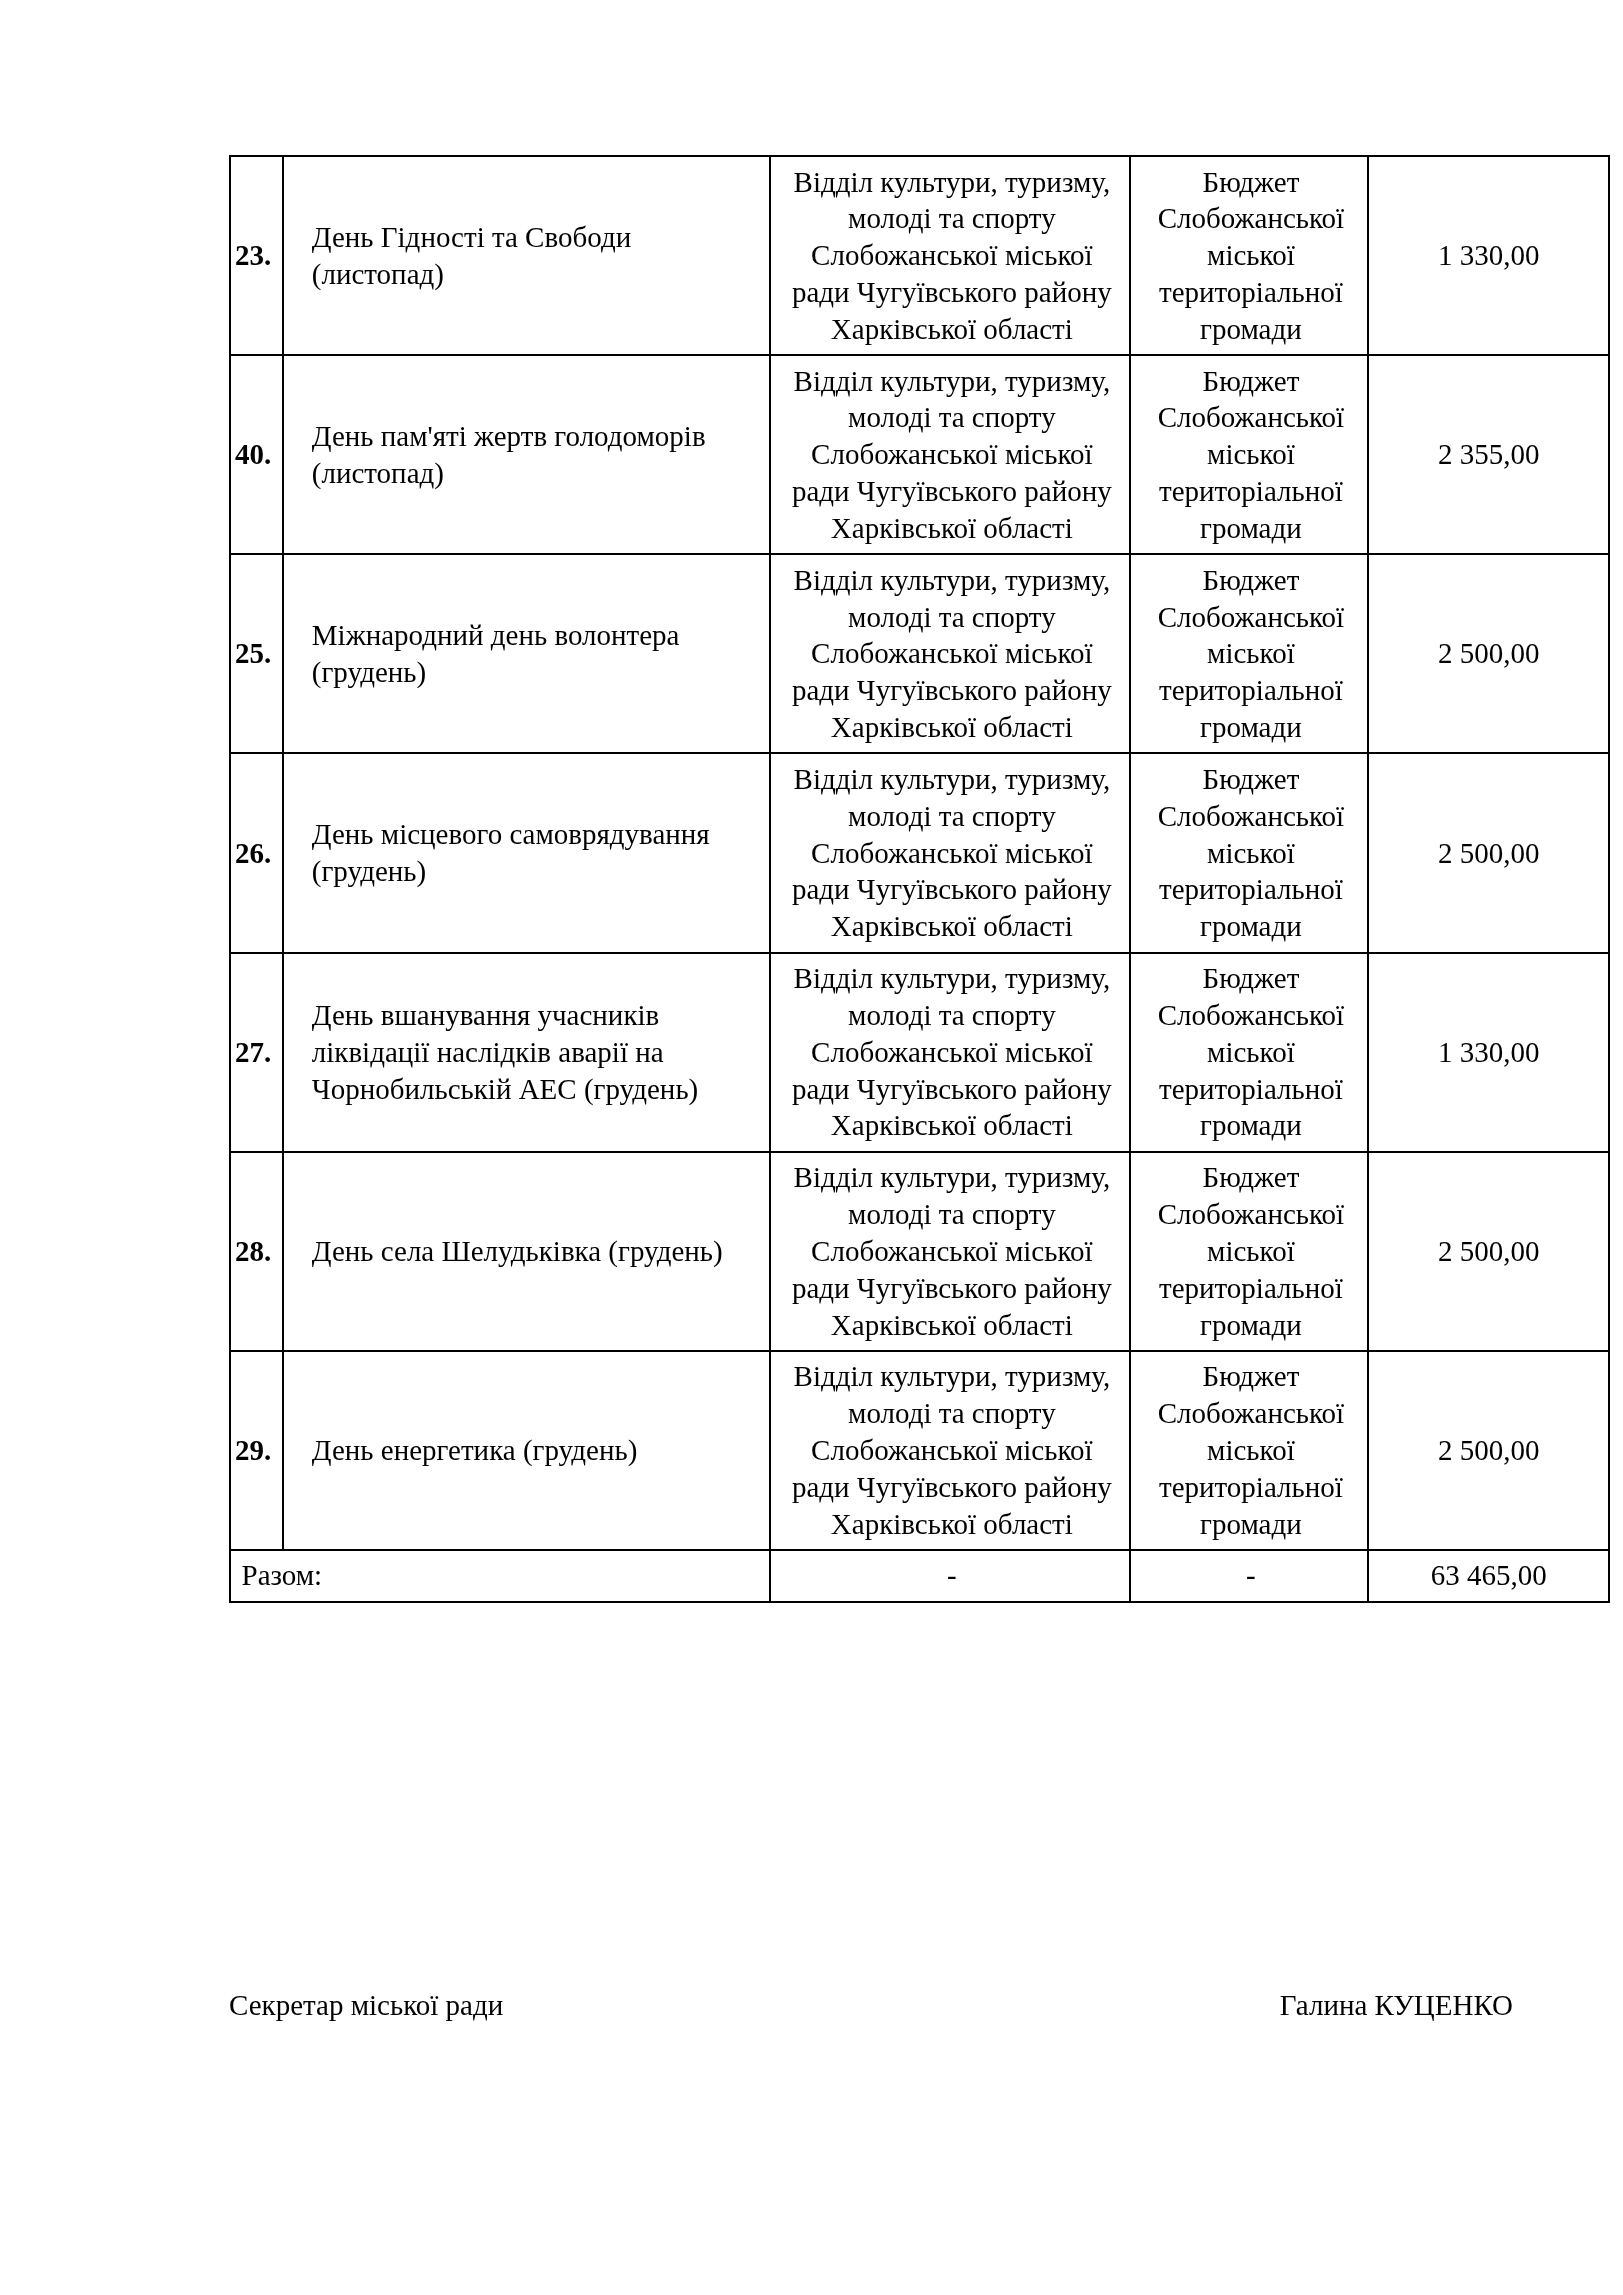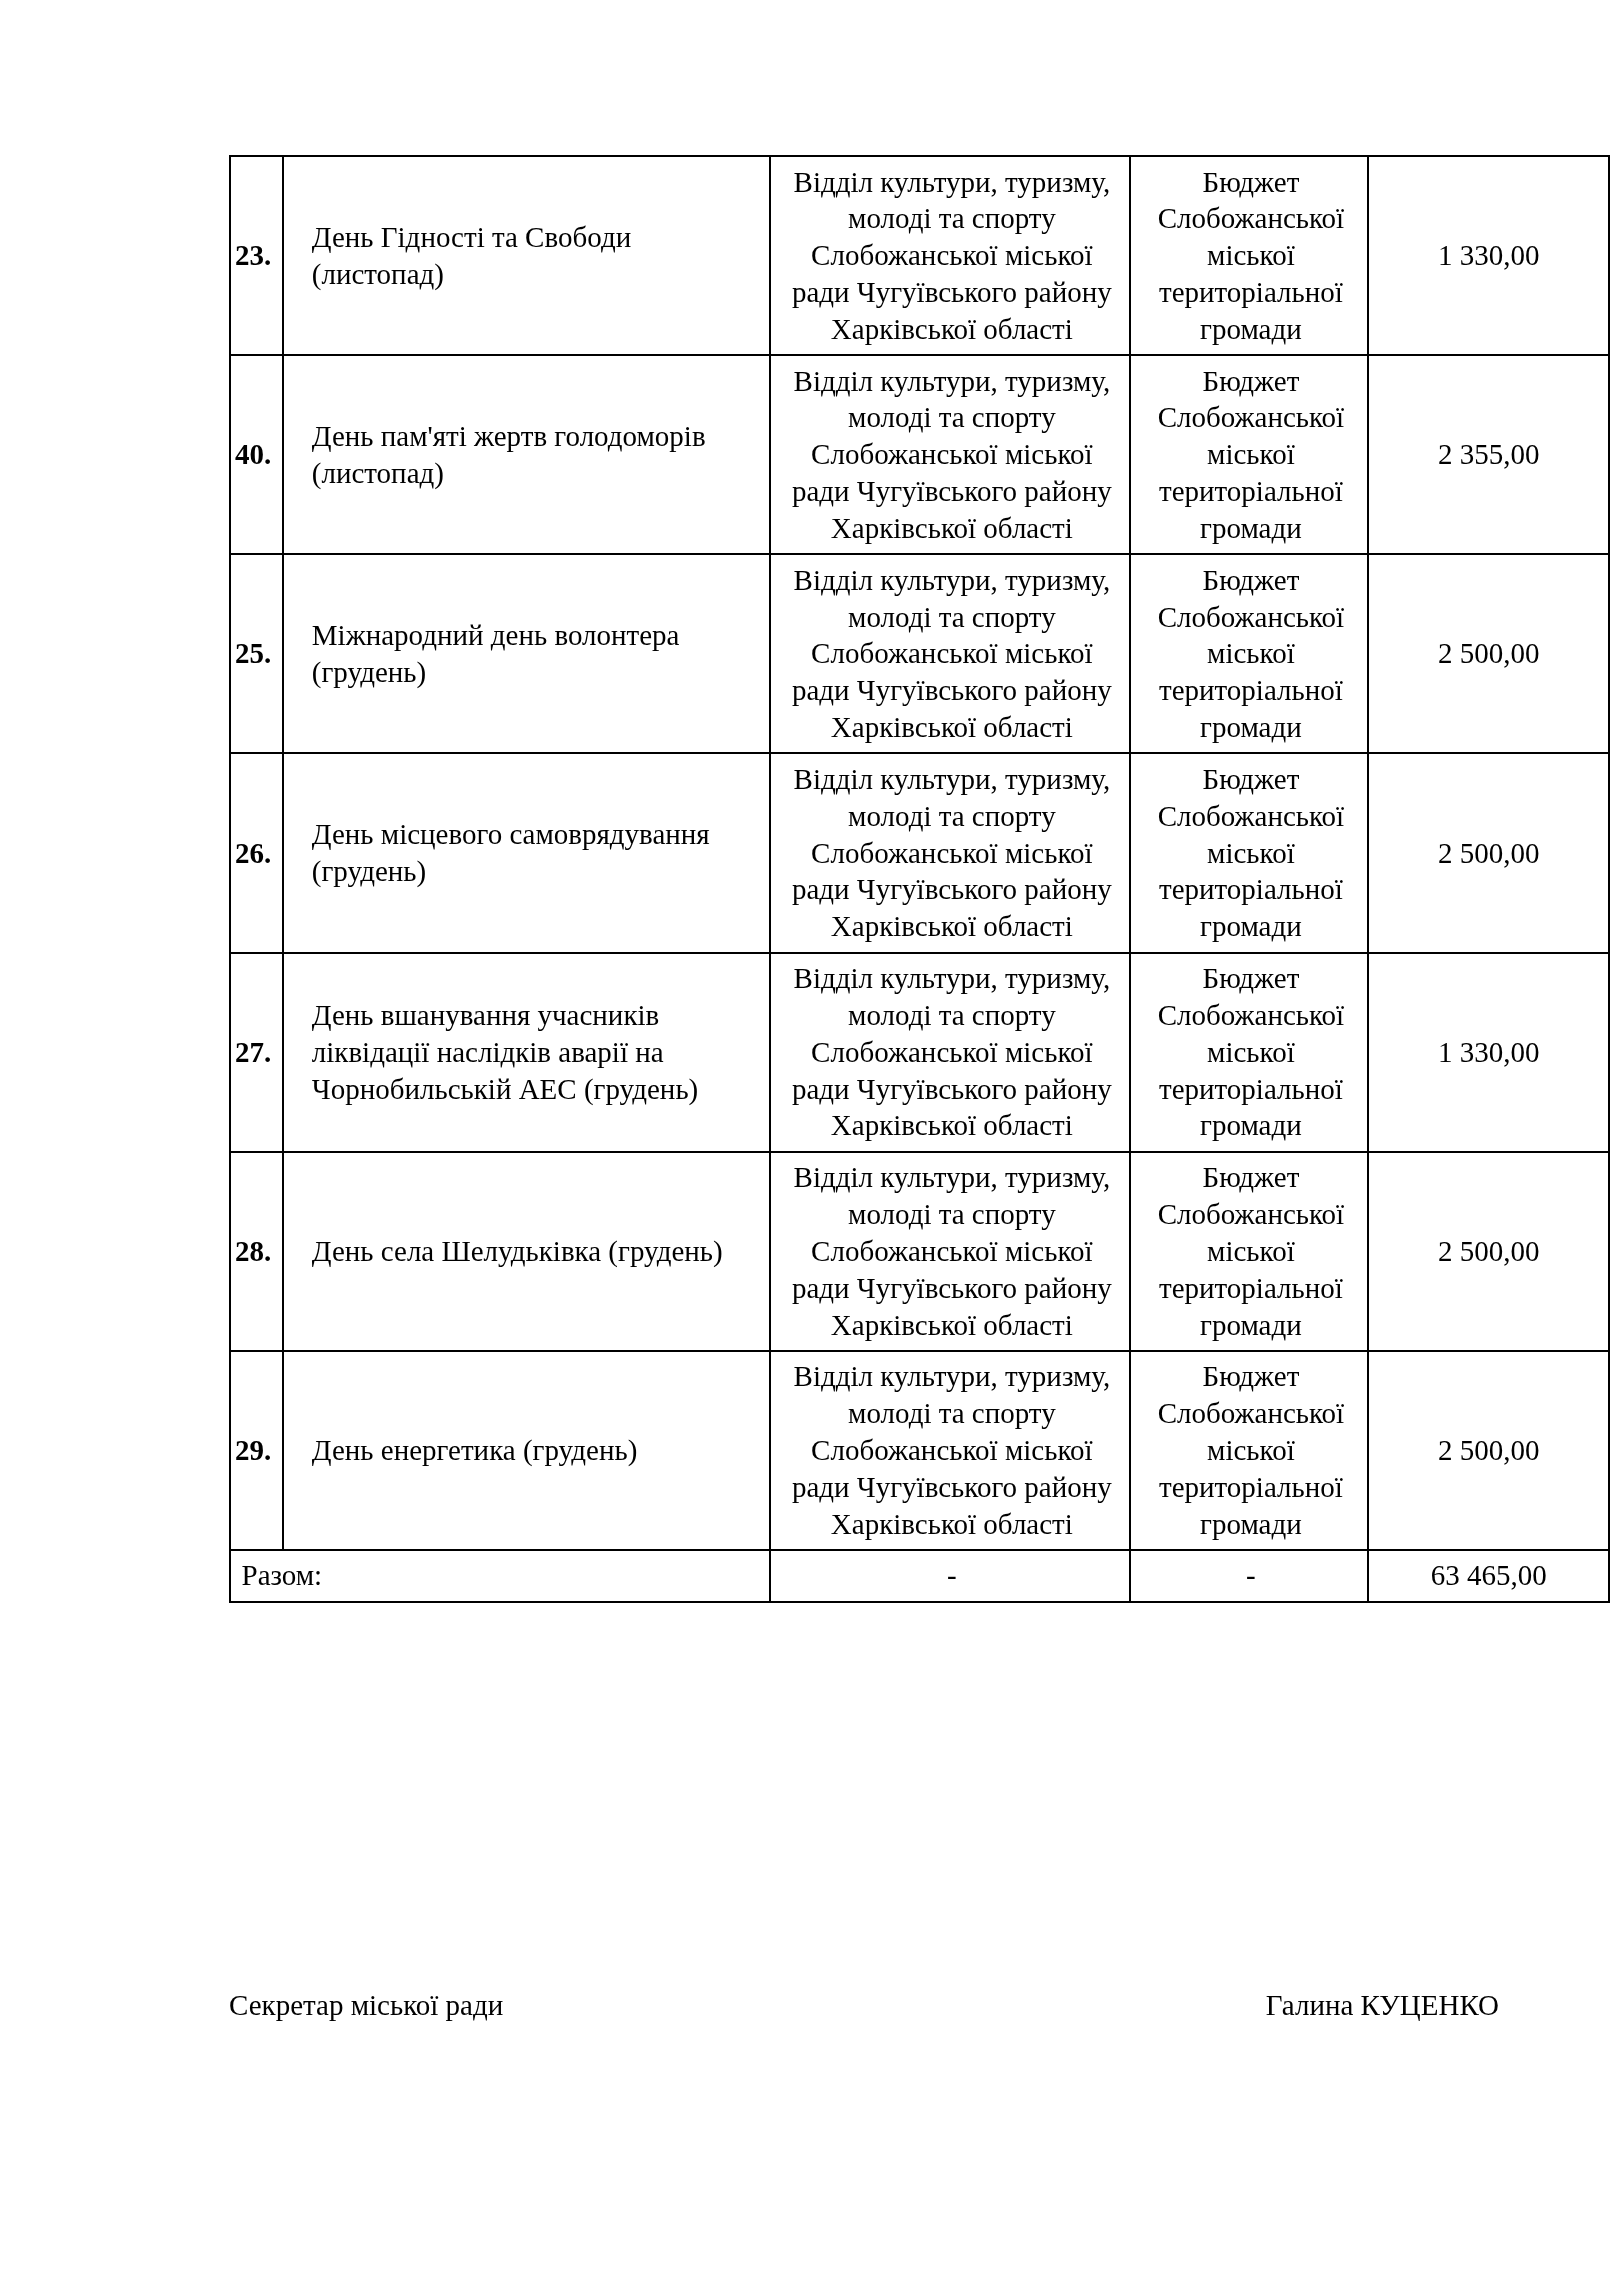--- a/index.html
+++ b/index.html
@@ -57,21 +57,21 @@
     padding-left: 10.5px;
     height: 49px;
   }
   td.totals-dash {
     text-align: center;
   }
   .footer-line {
     position: absolute;
     top: 1989px;
     left: 229px;
-    right: 124px;
+    right: 110px;
     display: flex;
     justify-content: space-between;
     font-size: 29px;
   }
 </style>
 </head>
 <body>
 
 <div class="page">
 

